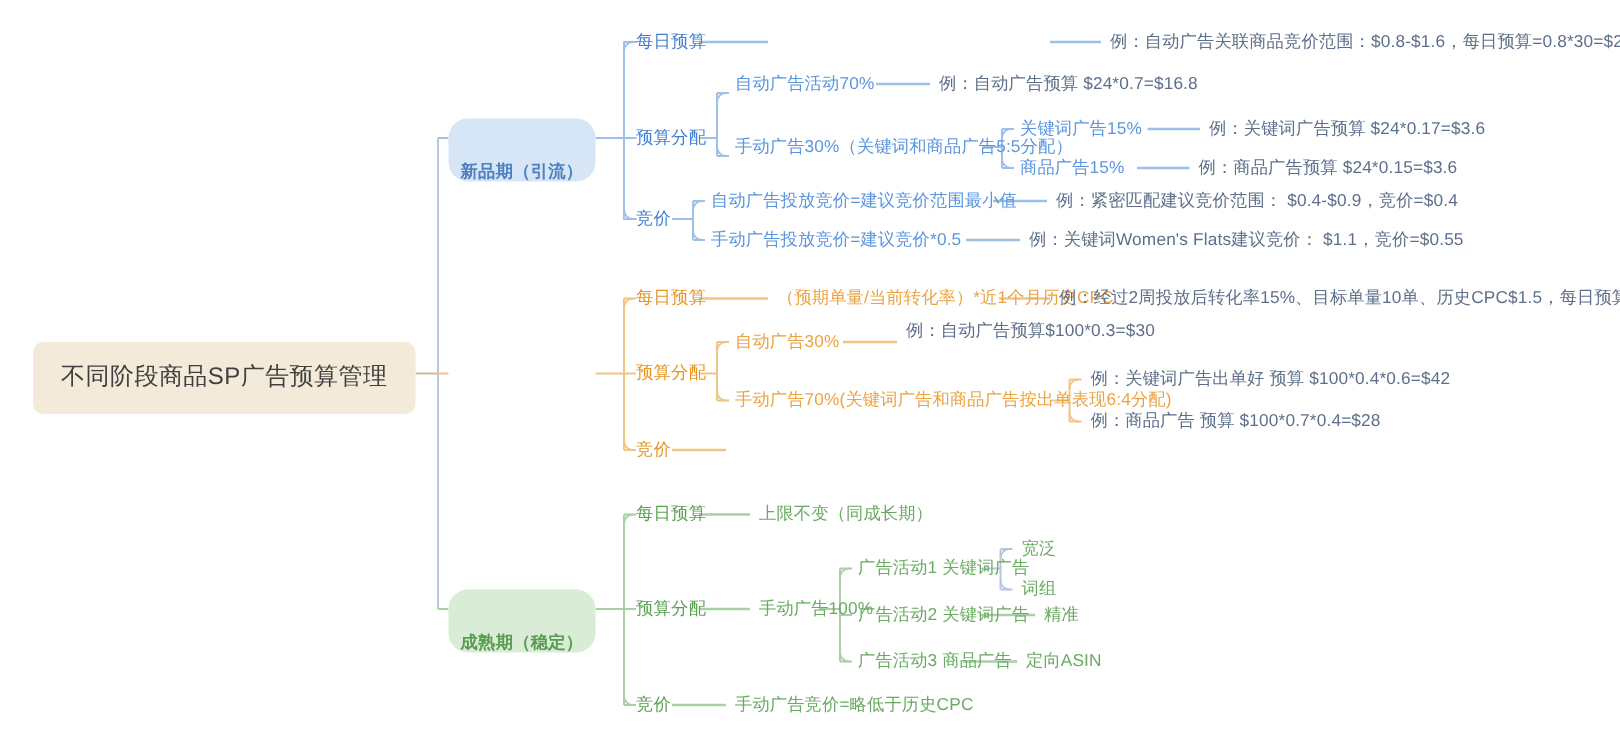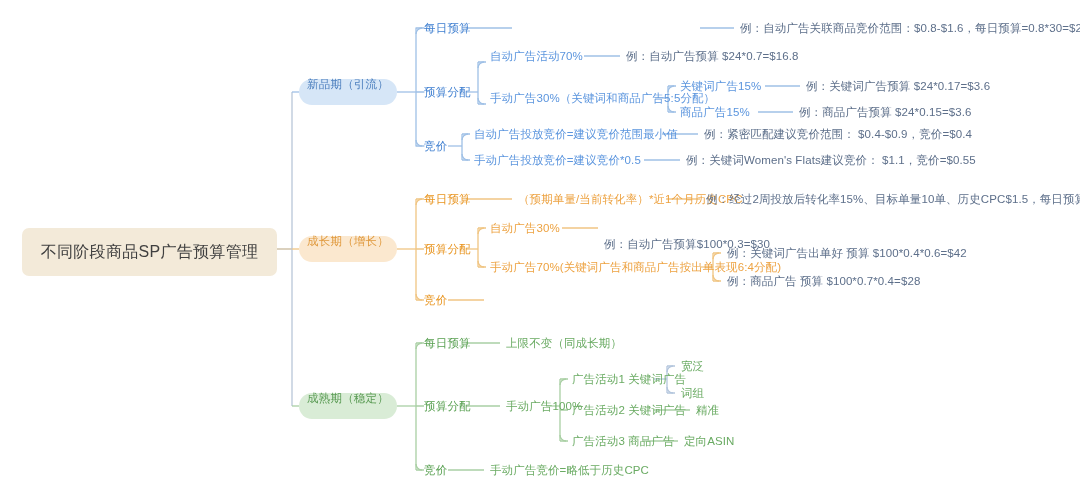--- a/index.html
+++ b/index.html
@@ -19,24 +19,24 @@
     left:22px;top:228px;
     width:255px;height:48px;
     background:#f3ead9;
     border-radius:7px;
     display:flex;align-items:center;justify-content:center;
     font-size:16px;color:#3f3f3f;letter-spacing:.3px;
   }
 
   
   .pill{
-    height:26px;width:98px;
+    height:42px;width:98px;
     border-radius:13px;
-    display:flex;align-items:flex-start;justify-content:center;
-    font-size:11.5px;font-weight:normal;letter-spacing:.2px;
+    display:flex;align-items:flex-end;justify-content:center;
+    font-size:11.5px;font-weight:bold;letter-spacing:.2px;
   }
   .pill-blue{background:#d6e6f7;color:#4e80bf;}
   .pill-orange{background:#fbe8cf;color:#e09a3e;}
   .pill-green{background:#d9ecd6;color:#5a9b54;}
 
   
   .lbl2{font-size:11.5px;font-weight:normal;letter-spacing:.2px;}
   
   .lbl3{font-size:11.5px;letter-spacing:.1px;}
   .lbl4{font-size:11.5px;letter-spacing:.1px;}
@@ -166,31 +166,28 @@
   <div class="node ex" style="left:806px;top:81px;">例：关键词广告预算 $24*0.17=$3.6</div>
   <div class="node lbl4 c-blue" style="left:680px;top:107px;">商品广告15%</div>
   <div class="node ex" style="left:799px;top:107px;">例：商品广告预算 $24*0.15=$3.6</div>
 
   <div class="node lbl2 c-blue-d" style="left:424px;top:141px;">竞价</div>
   <div class="node lbl3 c-blue" style="left:474px;top:129px;">自动广告投放竞价=建议竞价范围最小值</div>
   <div class="node ex" style="left:704px;top:129px;">例：紧密匹配建议竞价范围： $0.4-$0.9，竞价=$0.4</div>
   <div class="node lbl3 c-blue" style="left:474px;top:155px;">手动广告投放竞价=建议竞价*0.5</div>
   <div class="node ex" style="left:686px;top:155px;">例：关键词Women's Flats建议竞价： $1.1，竞价=$0.55</div>
 
-  <div class="node pill pill-orange" style="left:299px;top:236px;">
-    <span>成长期（增长）</span>
-  </div>
 
   <div class="node lbl2 c-orange-d" style="left:424px;top:194px;">每日预算</div>
   <div class="node lbl3 c-orange" style="left:518px;top:194px;">（预期单量/当前转化率）*近1个月历史CPC</div>
   <div class="node ex" style="left:706px;top:194px;">例：经过2周投放后转化率15%、目标单量10单、历史CPC$1.5，每日预算=（10/0.15）*1.5=$100</div>
 
   <div class="node lbl2 c-orange-d" style="left:424px;top:244px;">预算分配</div>
   <div class="node lbl3 c-orange" style="left:490px;top:223px;">自动广告30%</div>
-  <div class="node ex" style="left:604px;top:239px;">例：自动广告预算$100*0.3=$30</div>
+  <div class="node ex" style="left:604px;top:216px;">例：自动广告预算$100*0.3=$30</div>
   <div class="node lbl3 c-orange" style="left:490px;top:262px;">手动广告70%(关键词广告和商品广告按出单表现6:4分配)</div>
   <div class="node ex" style="left:727px;top:248px;">例：关键词广告出单好 预算 $100*0.4*0.6=$42</div>
   <div class="node ex" style="left:727px;top:276px;">例：商品广告 预算 $100*0.7*0.4=$28</div>
 
   <div class="node lbl2 c-orange-d" style="left:424px;top:295px;">竞价</div>
 
   <div class="node pill pill-green" style="left:299px;top:393px;">
     <span>成熟期（稳定）</span>
   </div>
 

